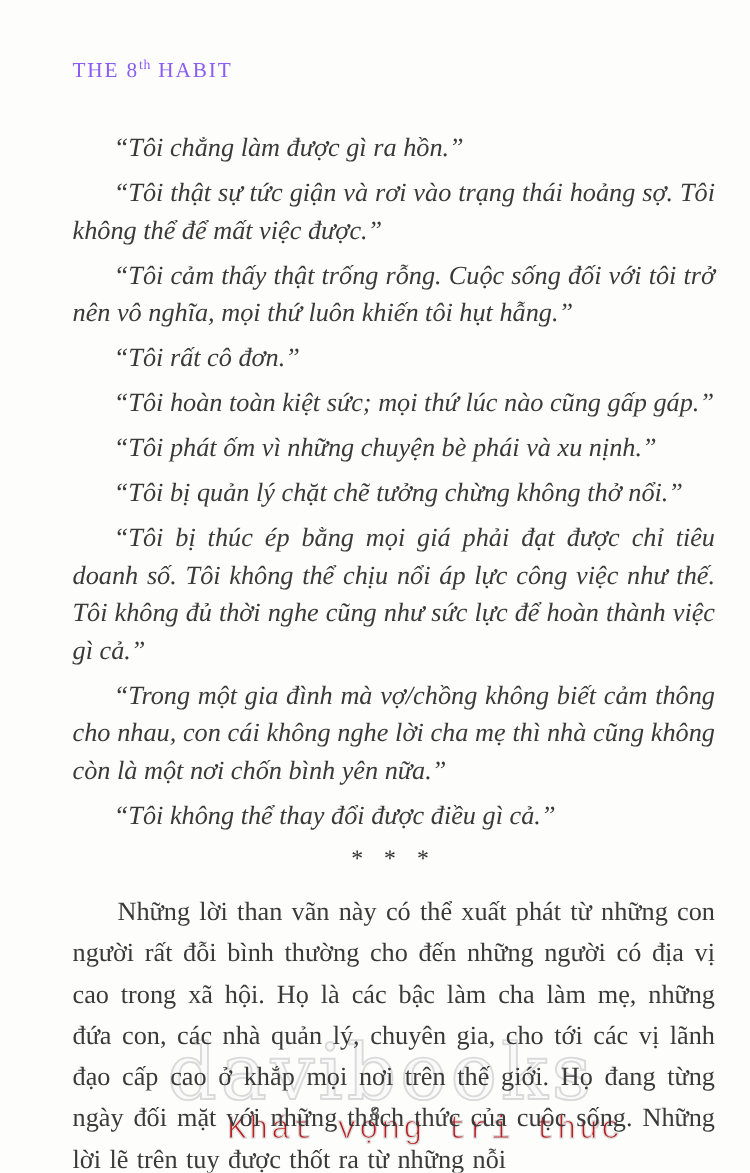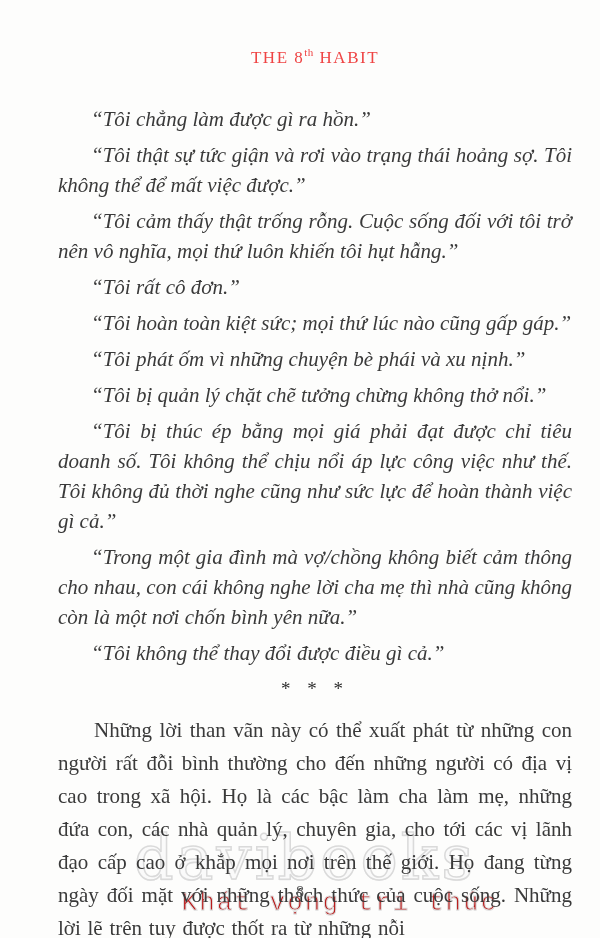--- a/index.html
+++ b/index.html
@@ -14,24 +14,24 @@
     overflow: hidden;
     font-family: "Liberation Serif", "DejaVu Serif", serif;
     color: #3a3a3a;
   }
   .content {
     position: relative;
     z-index: 2;
     padding: 46px 28px 0 58px; 
   }
   .running-head {
-    text-align: center;
+    text-align: left;
     font-size: 17px;
     letter-spacing: 1.5px;
-    color: #ef4444;
+    color: #8b5cf6;
     margin-bottom: 36px;
   }
   .running-head sup {
     font-size: 11px;
     letter-spacing: 0.5px;
   }
   .quotes p {
     font-style: italic;
     font-size: 21px;
     line-height: 30px;

